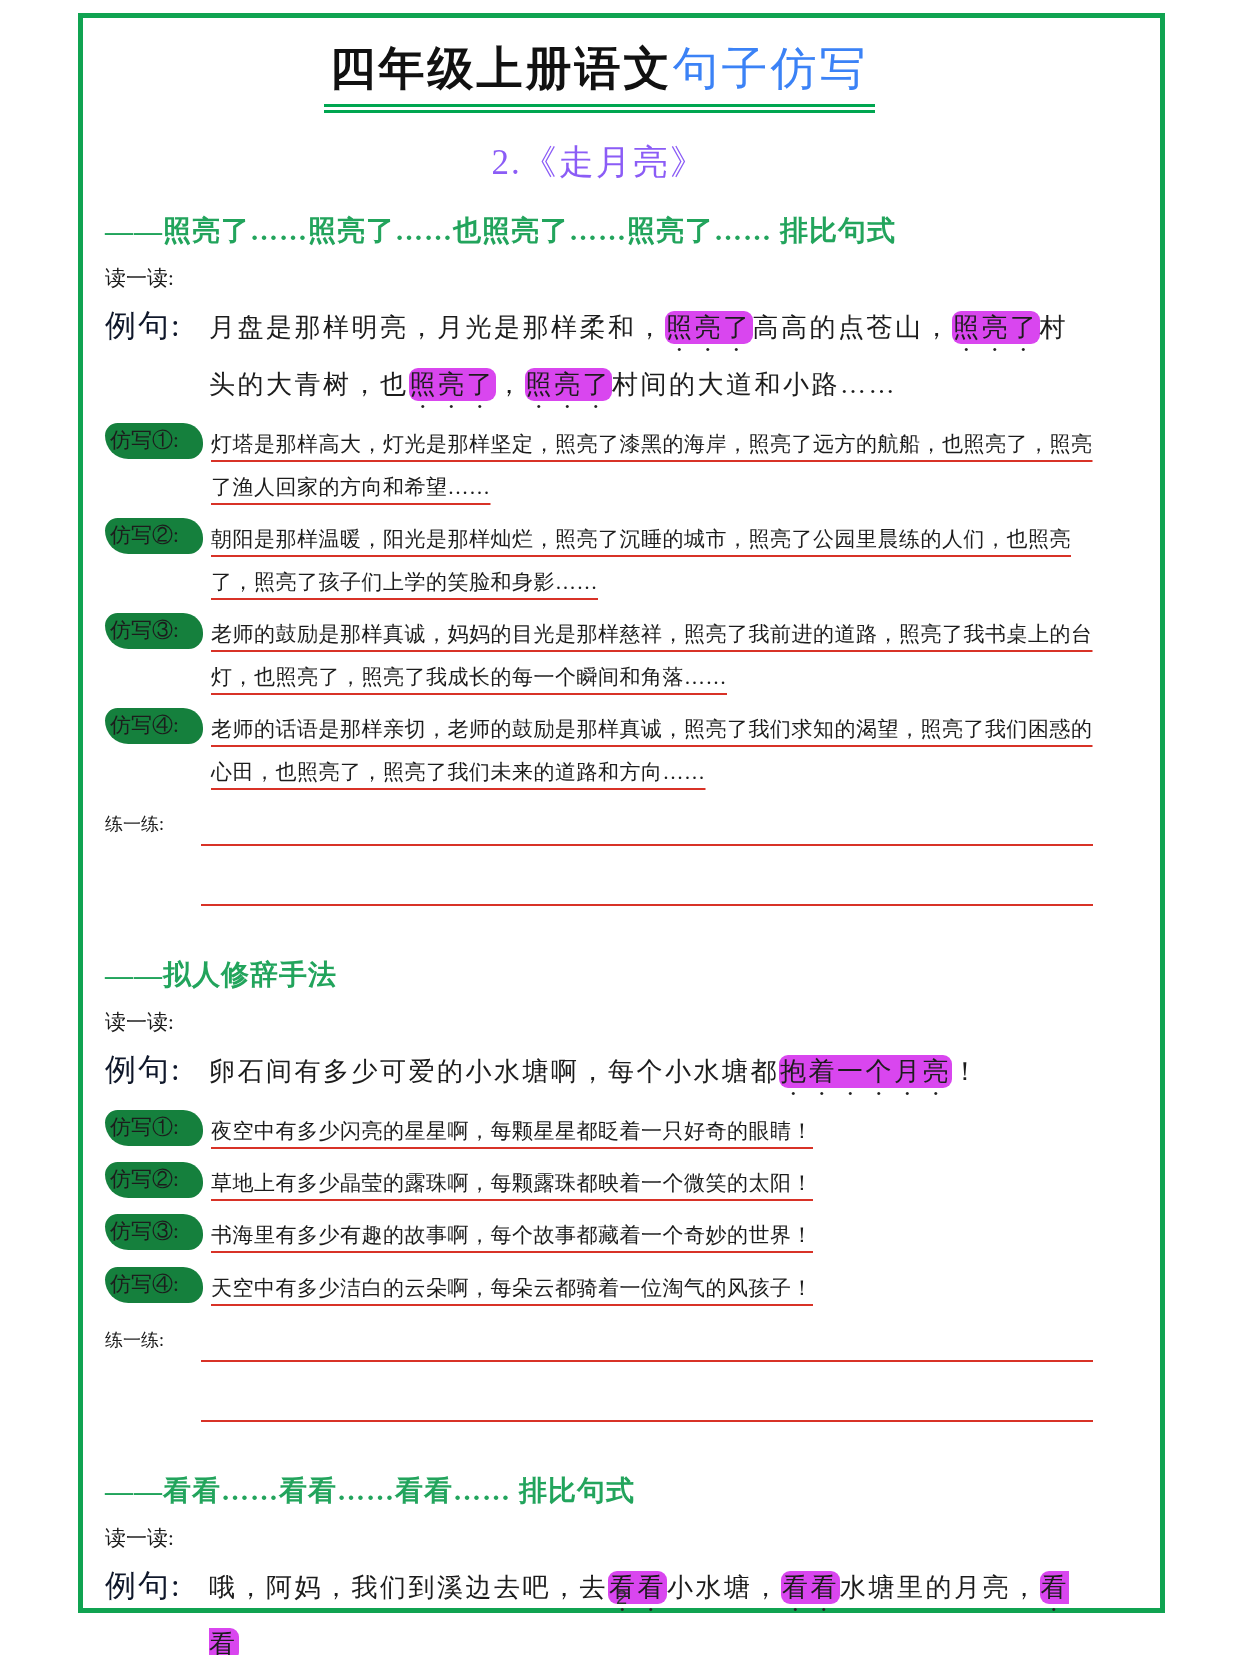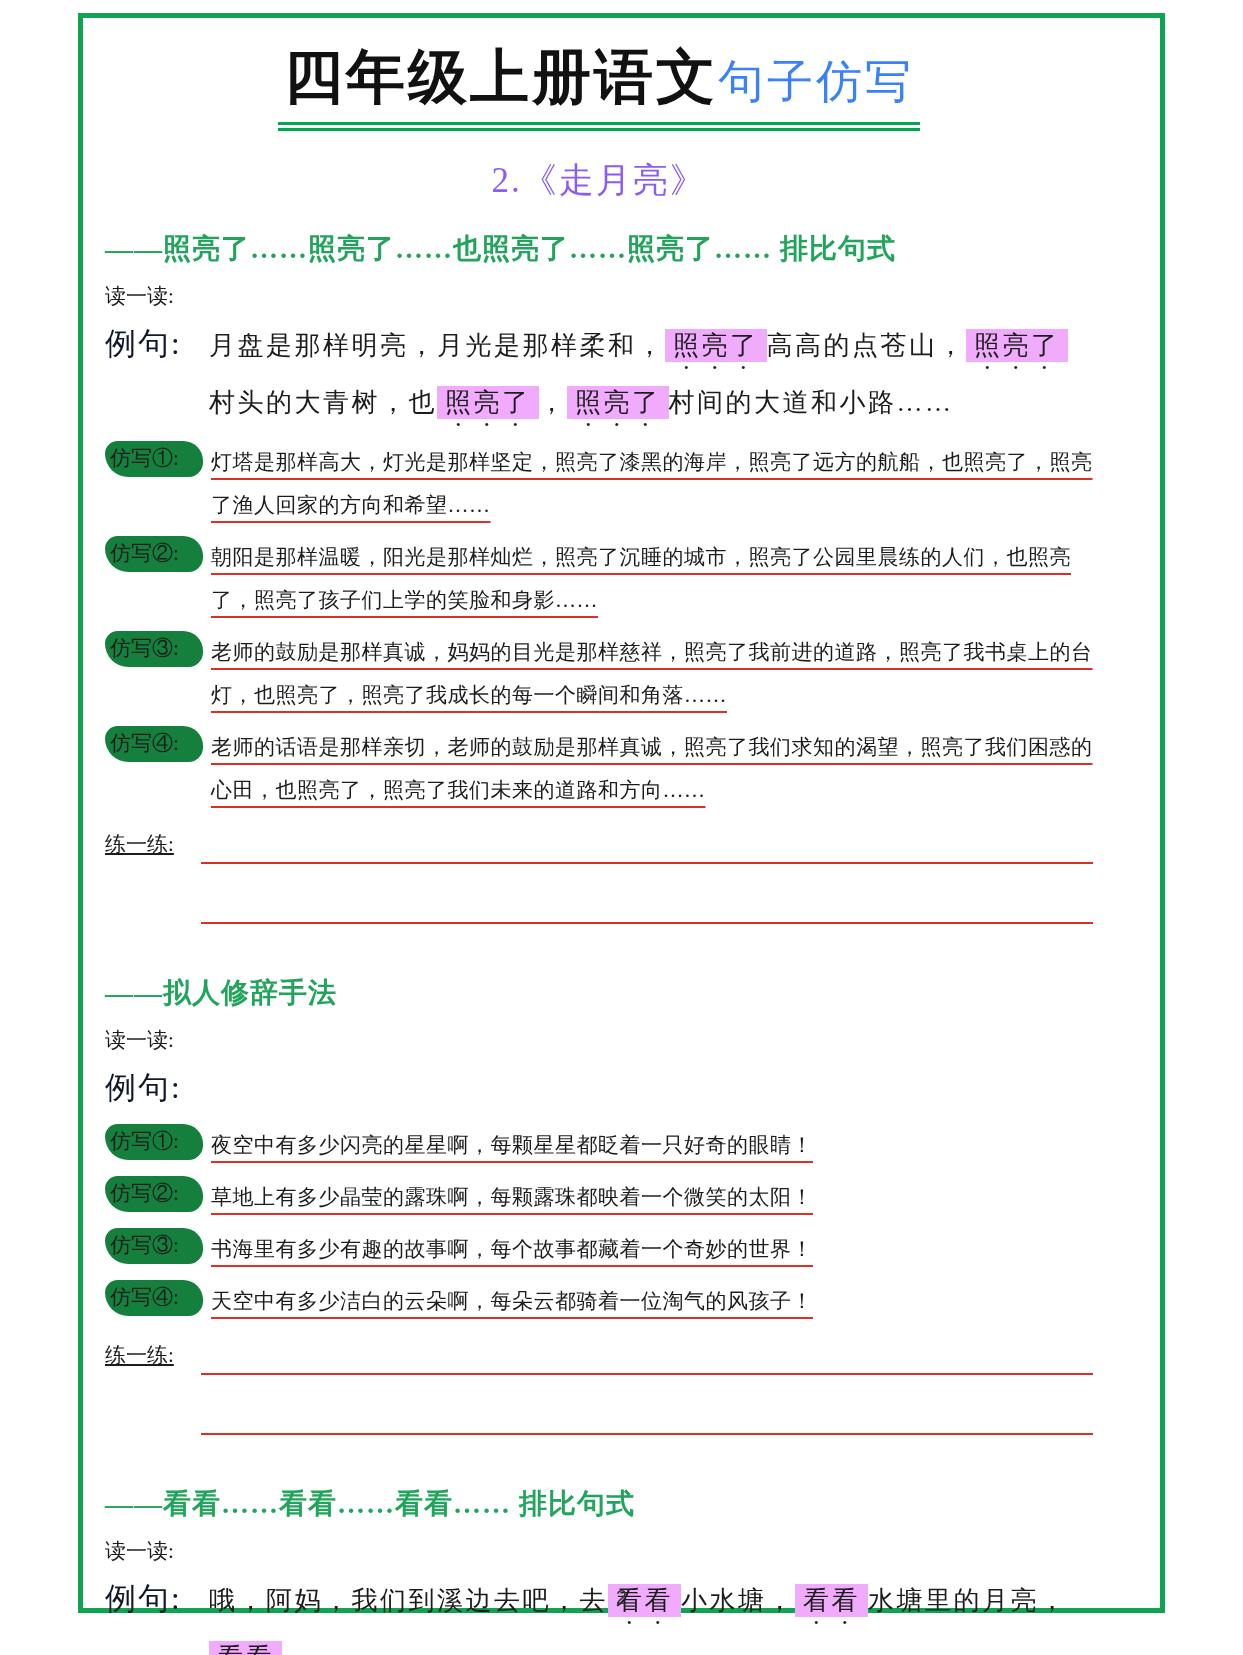--- a/index.html
+++ b/index.html
@@ -14,59 +14,59 @@
   }
   .content{
     position:absolute;left:105px;top:32px;width:988px;
   }
   
   .title-wrap{text-align:center;margin:6px 0 0 0;}
   .title-underline{
     display:inline-block;padding:0 6px 4px 6px;
     border-bottom:9px double #00a650;
   }
-  .title-black{font-size:59px;font-weight:bold;letter-spacing:3px;color:#111;}
+  .title-black{font-size:46px;font-weight:bold;letter-spacing:3px;color:#111;}
   .title-blue{font-size:46px;font-weight:normal;letter-spacing:3px;color:#3b82f6;}
   .subtitle{
     text-align:center;color:#8b5cf6;font-size:35px;letter-spacing:2px;
     margin:26px 0 10px 0;
   }
   
   .sec-head{
     color:#22a45c;font-size:28px;font-weight:bold;letter-spacing:1px;
     margin:26px 0 10px 0;
   }
   .read-label{font-size:21px;margin:14px 0 6px 0;}
   
   .ex{display:flex;align-items:flex-start;margin:8px 0 6px 0;}
   .ex-label{
     flex:0 0 104px;color:#0f172a;font-size:31px;line-height:1.7;letter-spacing:2px;
   }
   .ex-text{
     margin:0;font-size:26px;line-height:2.15;letter-spacing:2.5px;flex:1;
   }
-  .hl{background:#f0abfc;padding:2px 8px;border-radius:0;}
+  .hl{background:#d946ef;padding:2px 1px;border-radius:9px;}
   .dots{
     -webkit-text-emphasis:dot #222;-webkit-text-emphasis-position:under right;
     text-emphasis:dot #222;text-emphasis-position:under right;
   }
   
   .imit{display:flex;align-items:flex-start;margin:9px 0;font-size:21px;}
   .imit-label{
     flex:0 0 88px;margin-right:8px;white-space:nowrap;
     background:#15803d;border-radius:14px 22px 16px 26px;
     padding:3px 5px 5px 5px;
   }
   .imit-text{
     flex:1;line-height:2.05;letter-spacing:0.5px;
     text-decoration:underline;text-decoration-color:#d83227;
     text-decoration-thickness:2px;text-underline-offset:9px;
   }
   
-  .practice{display:flex;align-items:flex-start;margin:16px 0 4px 0;font-size:21px;text-decoration:underline;}
+  .practice{display:flex;align-items:flex-start;margin:16px 0 4px 0;font-size:18px;}
   .practice-label{flex:0 0 96px;padding-top:2px;white-space:nowrap;}
   .practice-lines{flex:1;}
   .pline{border-bottom:2px solid #d83227;height:34px;margin-bottom:24px;}
   .page-num{
     position:absolute;left:0;bottom:46px;width:100%;text-align:center;
     font-size:20px;color:#333;font-family:"Liberation Sans","DejaVu Sans",sans-serif;
   }
 </style>
 </head>
 <body>
@@ -112,20 +112,21 @@
       <div class="pline"></div>
       <div class="pline"></div>
     </div>
   </div>
 
   <div class="sec-head">——拟人修辞手法</div>
   <div class="read-label">读一读:</div>
 
   <div class="ex">
     <span class="ex-label">例句:</span>
+    <p class="ex-text"><span>卵石间有多少可爱的小水塘啊，每个小水塘都</span><span class="hl dots">抱着一个月亮</span><span>！</span></p>
   </div>
 
   <div class="imit">
     <span class="imit-label">仿写①:</span>
     <span class="imit-text">夜空中有多少闪亮的星星啊，每颗星星都眨着一只好奇的眼睛！</span>
   </div>
   <div class="imit">
     <span class="imit-label">仿写②:</span>
     <span class="imit-text">草地上有多少晶莹的露珠啊，每颗露珠都映着一个微笑的太阳！</span>
   </div>

